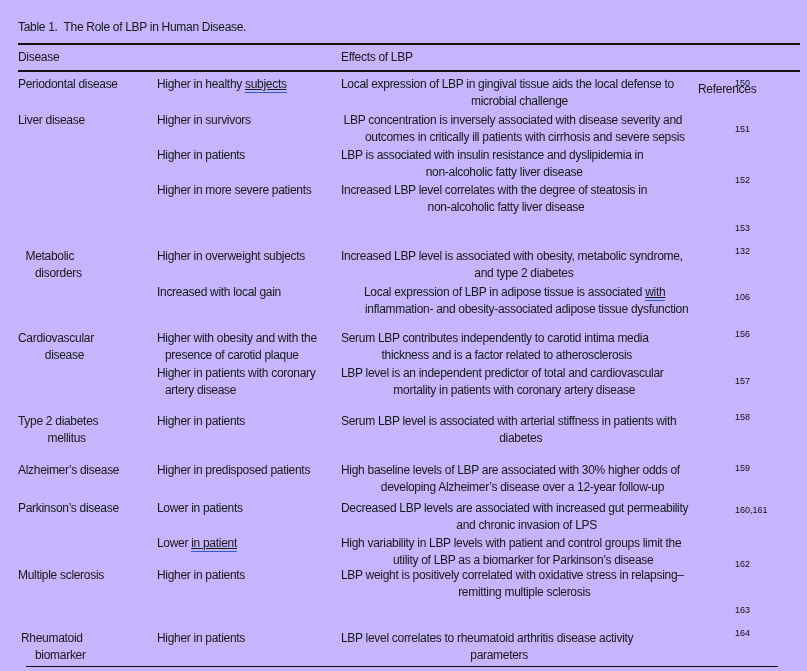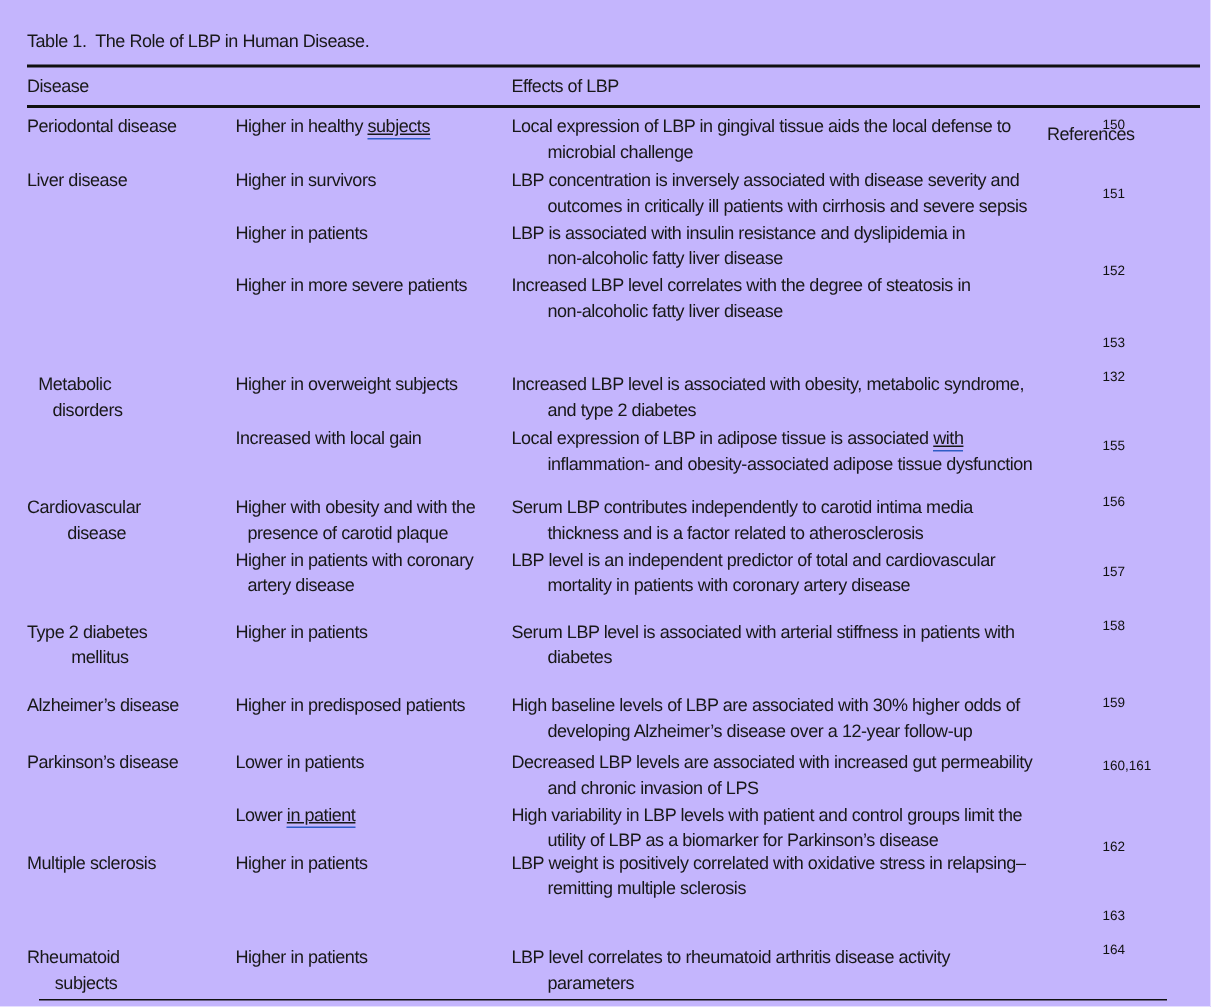--- a/index.html
+++ b/index.html
@@ -26,21 +26,21 @@
   .rule-bottom{top:666px;left:26px;width:752px;height:1px;}
   .hdr{position:absolute;top:49px;white-space:pre;}
   .hdr.h1{left:18px;}
   .hdr.h2{left:141px;}
   .hdr.h3{left:341px;}
   .hdr.h4{left:698px;margin-top:32px;}
   .entry{position:absolute;left:0;top:0;width:100%;}
   .cell{position:absolute;top:0;white-space:pre;}
   .c1{left:18px;padding-left:17px;text-indent:-17px;text-align:center;}
   .c2{left:141px;padding-left:8px;text-indent:-8px;margin-left:16px;}
-  .c3{left:341px;padding-left:24px;text-indent:-24px;}
+  .c3{left:341px;padding-left:24px;text-indent:-24px;text-align:center;}
   .u{
     text-decoration:underline;
     border-bottom:1.5px solid #2e5cc5;
     padding-bottom:0.5px;
   }
   .u:empty{display:none;}
   .ref{
     position:absolute;left:735px;
     font-size:9px;line-height:10px;letter-spacing:0;
     color:#101010;white-space:pre;
@@ -152,32 +152,32 @@
 
   <div class="entry" style="top:567px">
     <div class="cell c1">Multiple sclerosis</div>
     <div class="cell c2"><span>Higher in patients</span><span></span></div>
     <div class="cell c3"><span>LBP weight is positively correlated with oxidative stress in relapsing–
 remitting multiple sclerosis</span><span></span></div>
   </div>
 
   <div class="entry" style="top:630px">
     <div class="cell c1">Rheumatoid
-subjects</div>
+biomarker</div>
     <div class="cell c2"><span>Higher in patients</span><span></span></div>
     <div class="cell c3"><span>LBP level correlates to rheumatoid arthritis disease activity
 parameters</span><span></span></div>
   </div>
 
   <span class="ref" style="top:78px">150</span>
   <span class="ref" style="top:124px">151</span>
   <span class="ref" style="top:175px">152</span>
   <span class="ref" style="top:223px">153</span>
   <span class="ref" style="top:246px">132</span>
-  <span class="ref" style="top:292px">155</span>
+  <span class="ref" style="top:292px">106</span>
   <span class="ref" style="top:329px">156</span>
   <span class="ref" style="top:376px">157</span>
   <span class="ref" style="top:412px">158</span>
   <span class="ref" style="top:463px">159</span>
   <span class="ref" style="top:505px">160,161</span>
   <span class="ref" style="top:559px">162</span>
   <span class="ref" style="top:605px">163</span>
   <span class="ref" style="top:628px">164</span>
 
   <div class="rule rule-bottom"></div>

